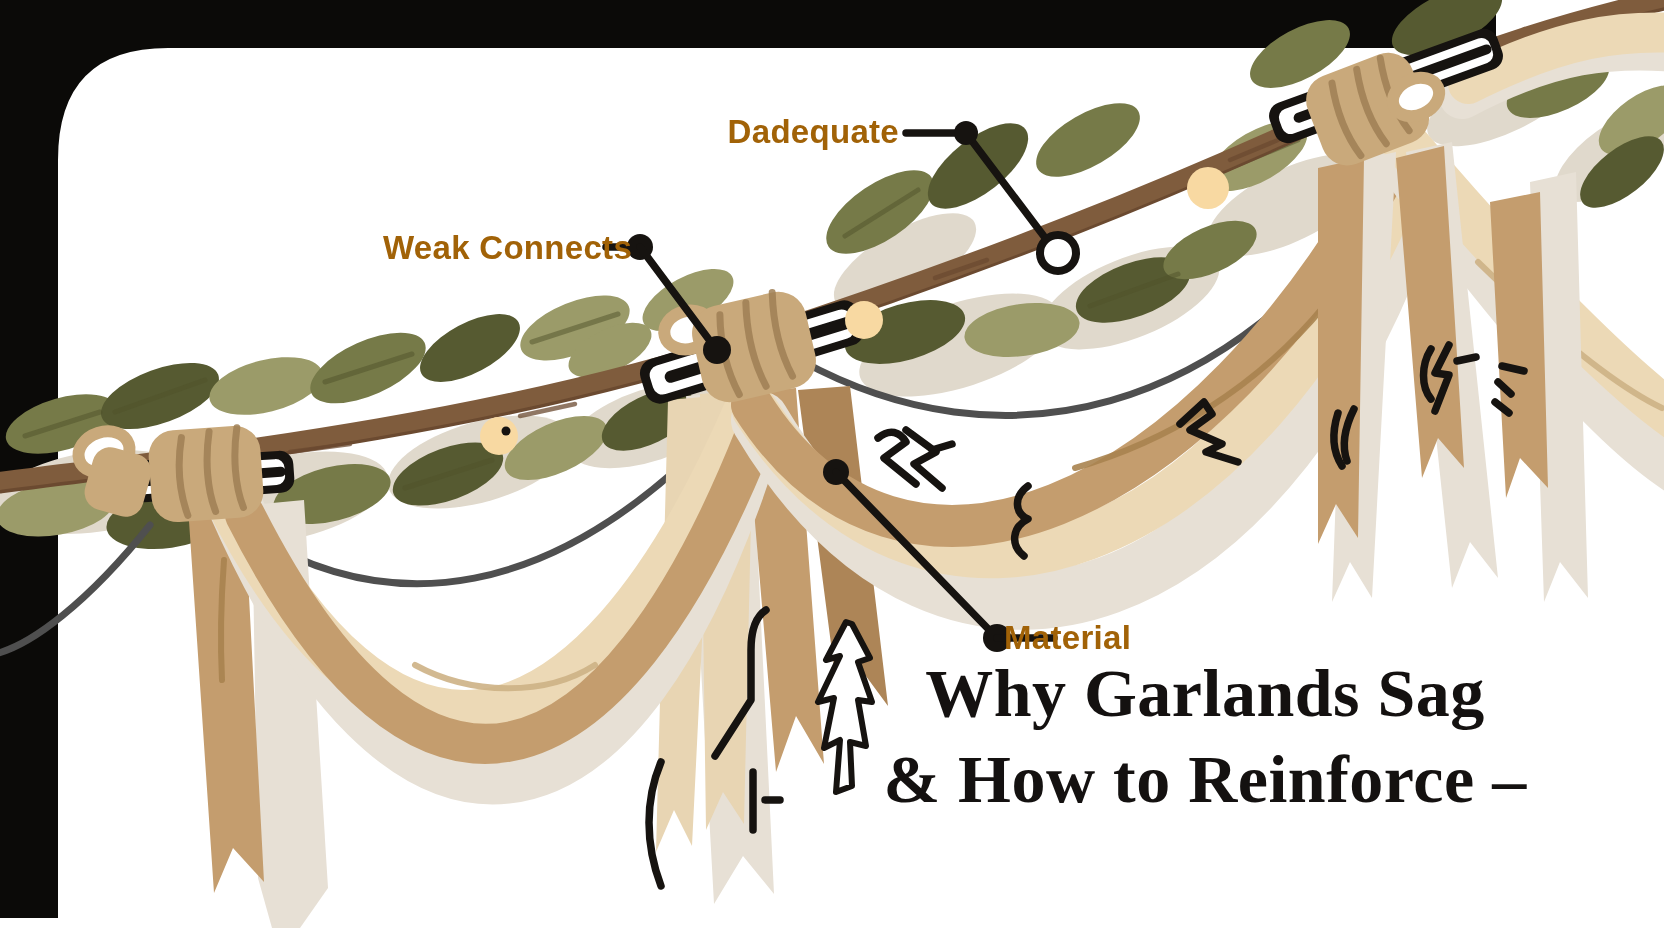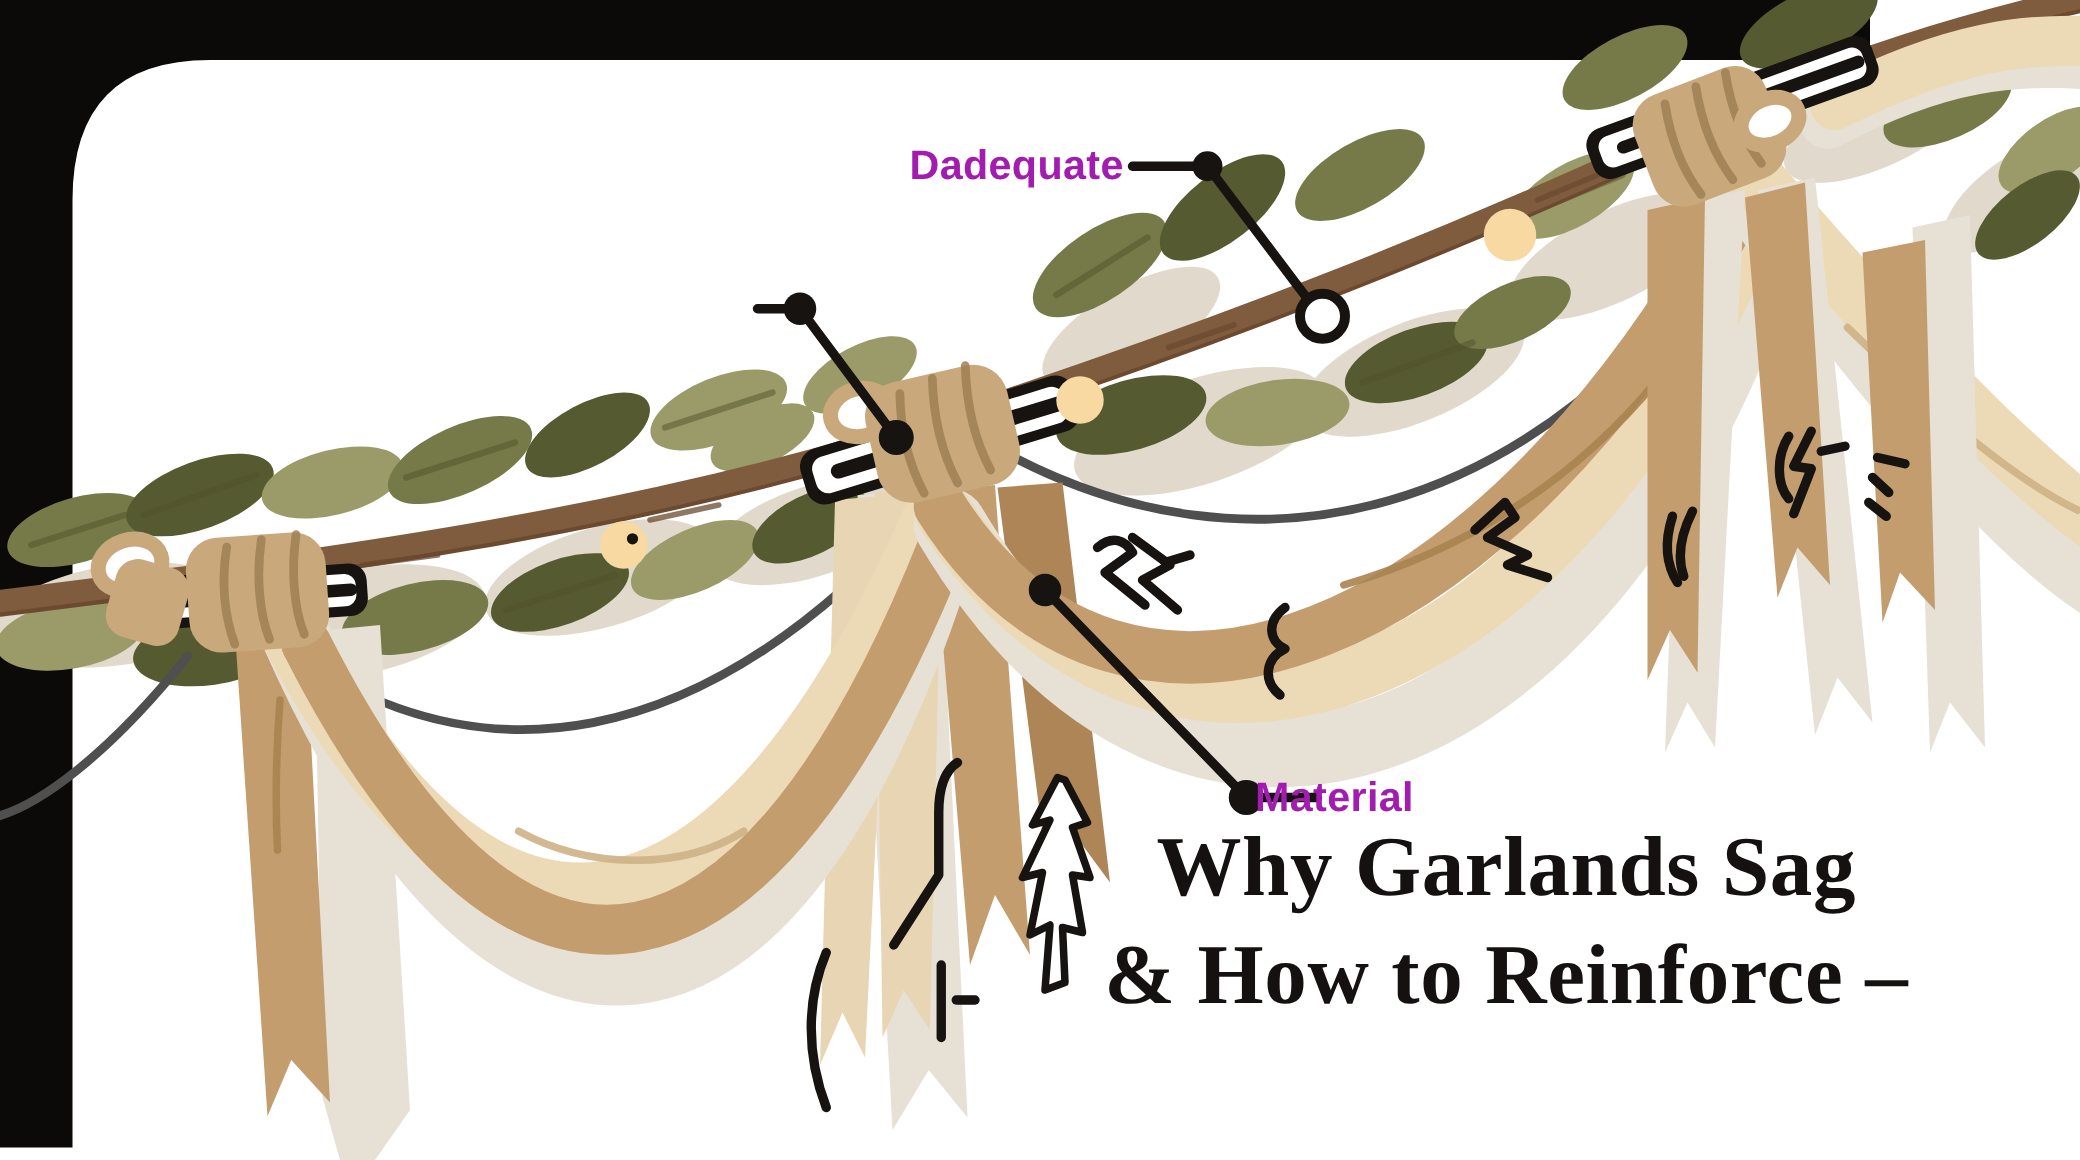--- a/index.html
+++ b/index.html
@@ -24,21 +24,21 @@
   .tlP{fill:var(--c-ribbon_pale)} .tlC{fill:var(--c-ribbon_cream2)}
   .tlT{fill:var(--c-ribbon_tan)} .tlD{fill:var(--c-ribbon_tan_dark)}
   .kn{fill:var(--c-knot)}
   .knl{stroke:var(--c-knot_line);stroke-width:7;fill:none;stroke-linecap:round;opacity:.85}
   .knr{fill:var(--c-background);stroke:var(--c-knot);stroke-width:12}
   .mk{stroke:var(--c-ink);stroke-width:7.5;fill:none;stroke-linecap:round;stroke-linejoin:round}
   .ld{stroke:var(--c-ink);stroke-width:7.5;fill:none;stroke-linecap:round}
   .dk{fill:var(--c-ink)}
   .ptch{fill:var(--c-background);stroke:var(--c-ink);stroke-width:6;stroke-linejoin:round}
   .ring{fill:var(--c-background);stroke:var(--c-ink);stroke-width:8}
-  .callout{position:absolute;font:700 33px/40px "Liberation Sans",sans-serif;color:#a21caf;
+  .callout{position:absolute;font:700 33px/40px "Liberation Sans",sans-serif;color:#a16207;
            letter-spacing:.3px;white-space:nowrap}
   .title{position:absolute;left:740px;top:650px;width:930px;text-align:center;
          font:700 68px/86px "Liberation Serif",serif;color:#141110;letter-spacing:.5px}
 </style>
 </head>
 <body>
 
 <div id="stage">
 
 <svg id="art" width="1664" height="928" viewBox="0 0 1664 928">
@@ -239,20 +239,21 @@
     <circle class="dk" cx="717" cy="350" r="14"></circle>
     <circle class="dk" cx="836" cy="472" r="13"></circle>
     <path class="ld" d="M836,472 L996,637"></path>
     <circle class="dk" cx="997" cy="638" r="14"></circle>
     <path class="ld" d="M997,638 L1054,638"></path>
   </g>
 </svg>
 
 <div class="callout" style="right:765px;top:112px">Dadequate</div>
 
+<div class="callout" style="left:383px;top:228px">Weak Connects</div>
 
 <div class="callout" style="left:1004px;top:618px">Material</div>
 
 <div class="title">
   <div>Why Garlands Sag</div>
   <div>&amp; How to Reinforce –</div>
 </div>
 
 </div>
 

